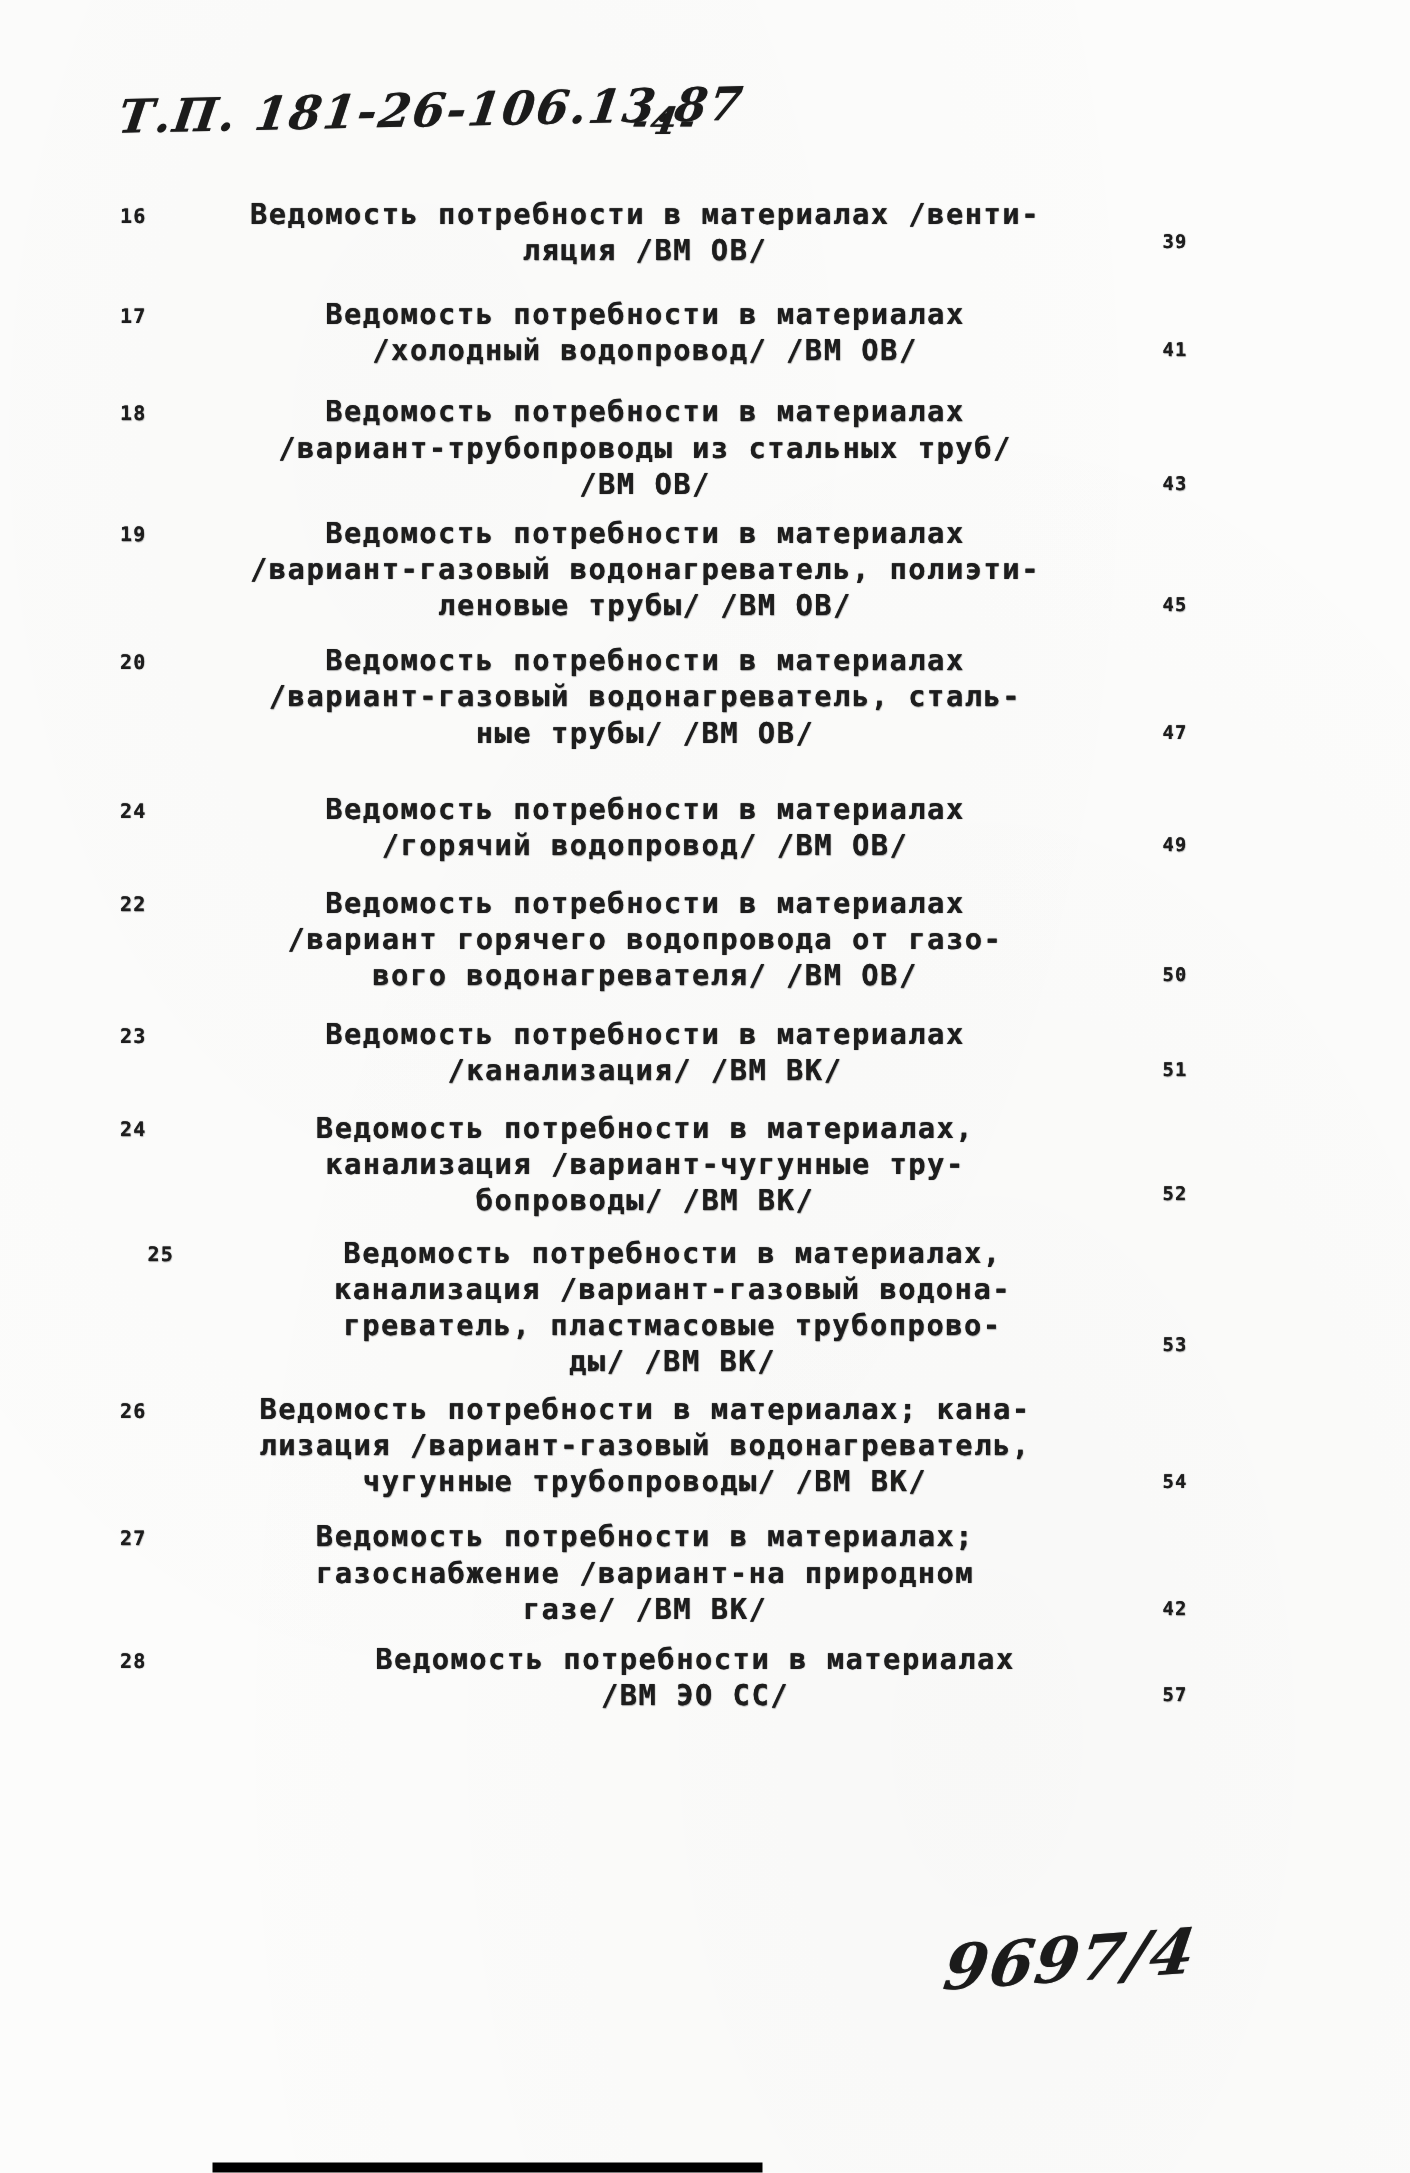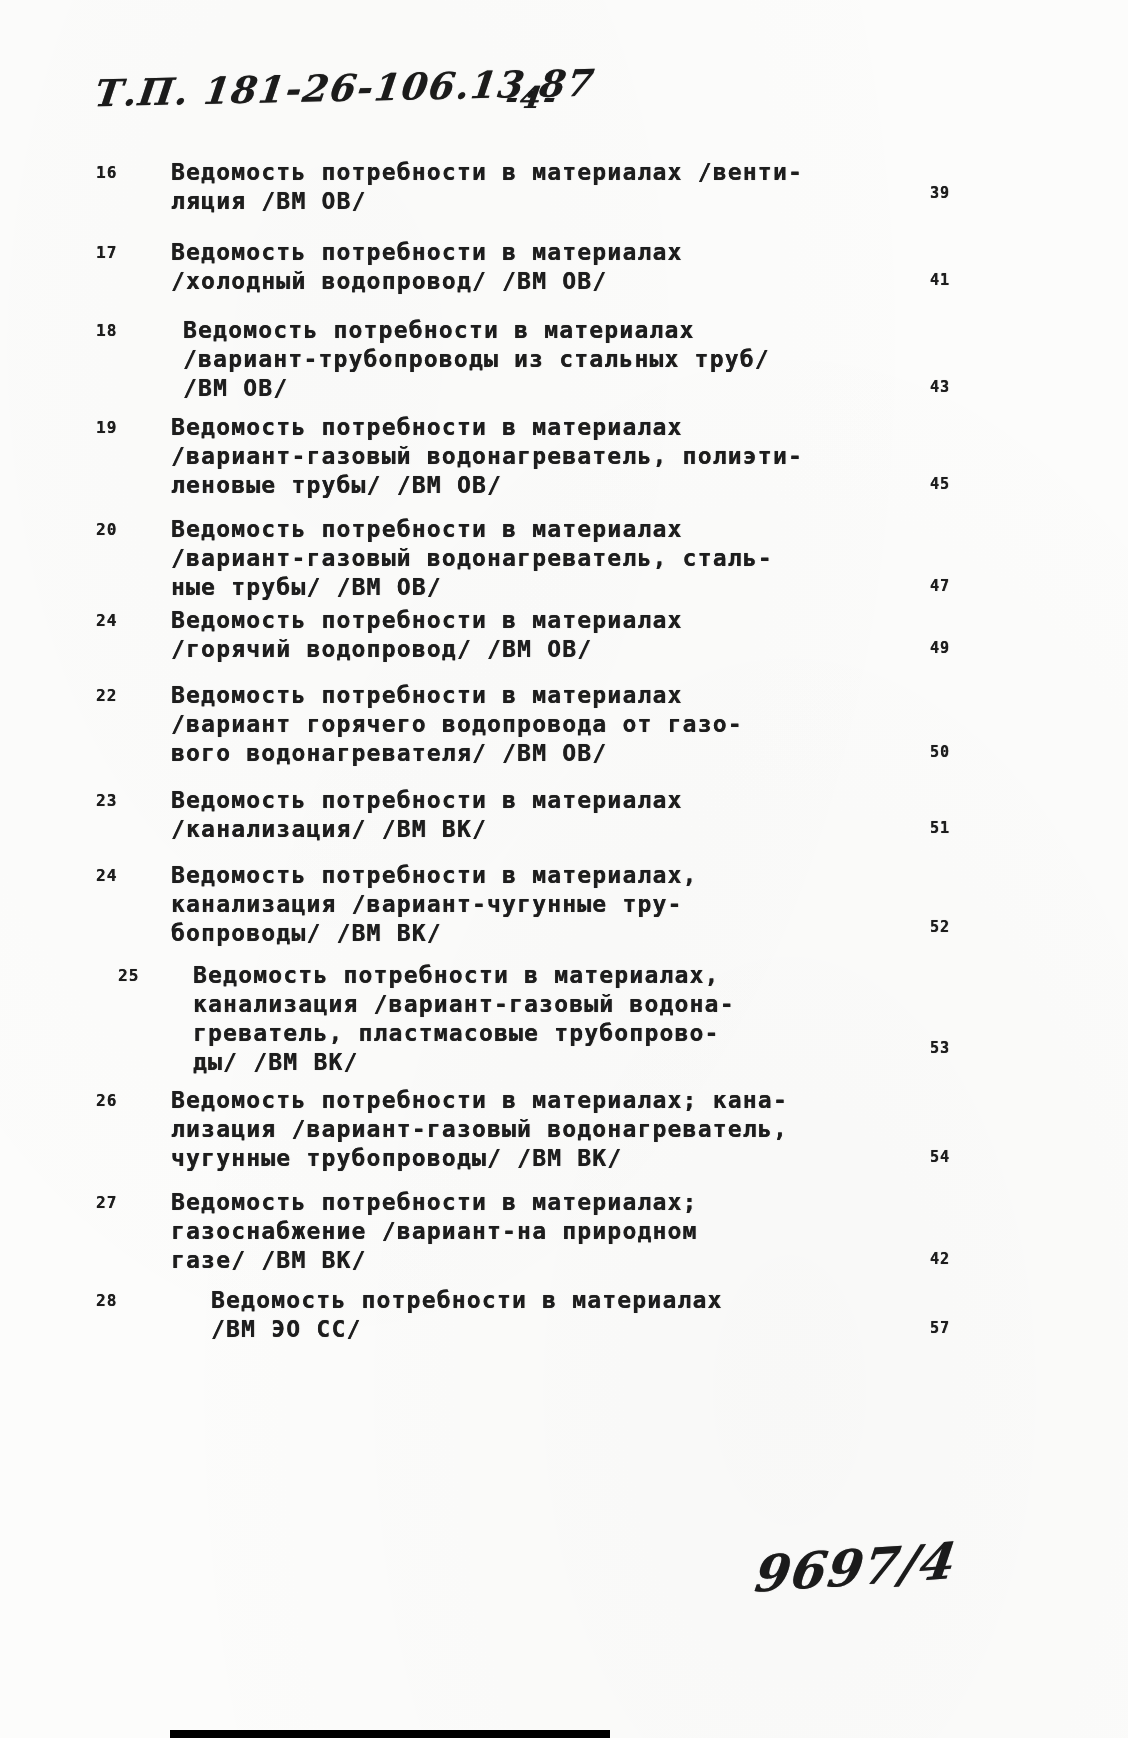--- a/index.html
+++ b/index.html
@@ -80,36 +80,37 @@
     letter-spacing: 1px;
     flex: 0 0 auto;
   }
   .entry-text {
     width: 690px;
     flex: 0 0 auto;
     font-size: 23px;
     line-height: 29px;
     letter-spacing: 1.2px;
     white-space: pre-line;
+    text-align: center;
   }
   .entry-page {
     position: absolute;
     left: 930px;
     bottom: 1px;
     font-size: 15px;
     line-height: 29px;
     letter-spacing: 1px;
     text-align: center;
   }
   
   .entry:nth-child(1)  { margin-bottom: 22px; }
   .entry:nth-child(2)  { margin-bottom: 20px; }
-  .entry:nth-child(3)  { margin-bottom: 10px; gap: 12px; }
+  .entry:nth-child(3)  { margin-bottom: 10px; }
   .entry:nth-child(4)  { margin-bottom: 15px; }
-  .entry:nth-child(5)  { margin-bottom: 4px; }
+  .entry:nth-child(5)  { margin-bottom: 32px; }
   .entry:nth-child(6)  { margin-bottom: 17px; }
   .entry:nth-child(7)  { margin-bottom: 18px; }
   .entry:nth-child(8)  { margin-bottom: 17px; }
   .entry:nth-child(9)  { margin-bottom: 13px; }
   .entry:nth-child(10) { margin-bottom: 9px; padding-left: 22px;  }
   .entry:nth-child(11) { margin-bottom: 15px; }
   .entry:nth-child(12) { margin-bottom: 11px; }
   .entry:nth-child(13) { margin-bottom: 0; gap: 40px;    }
   
   .entry:nth-child(1) .entry-page { bottom: 8px; }

